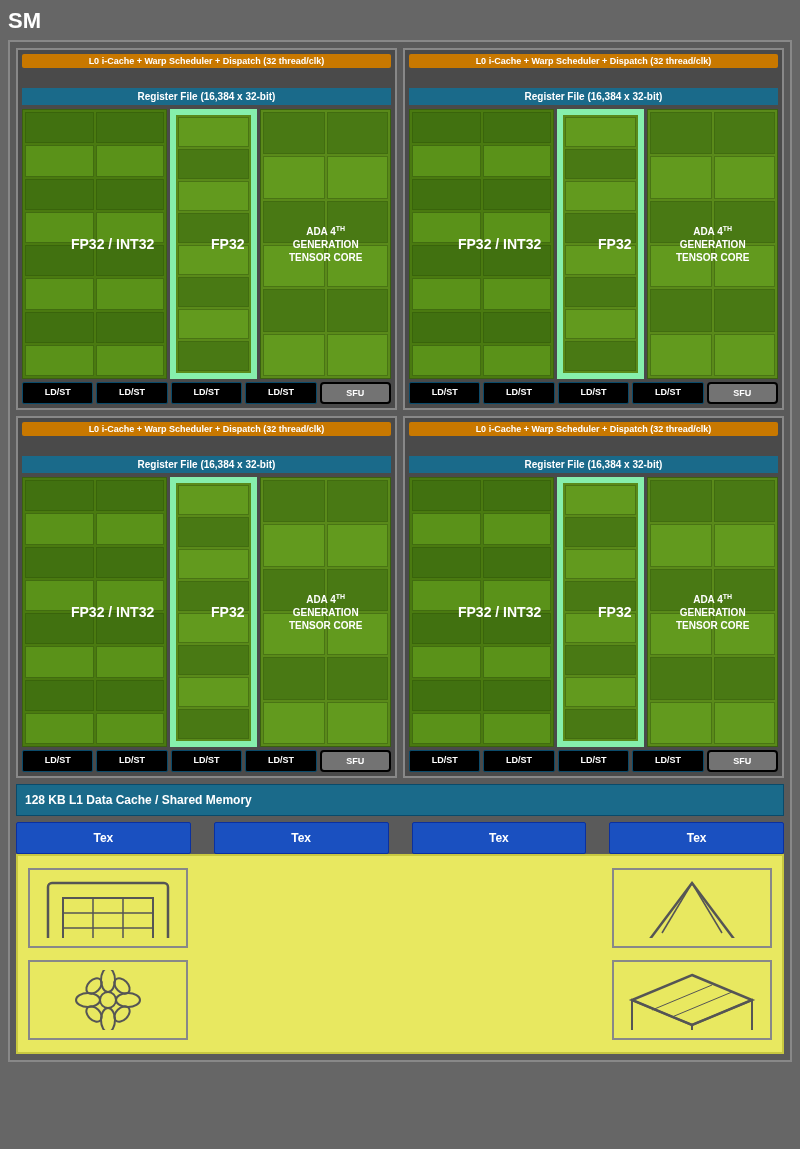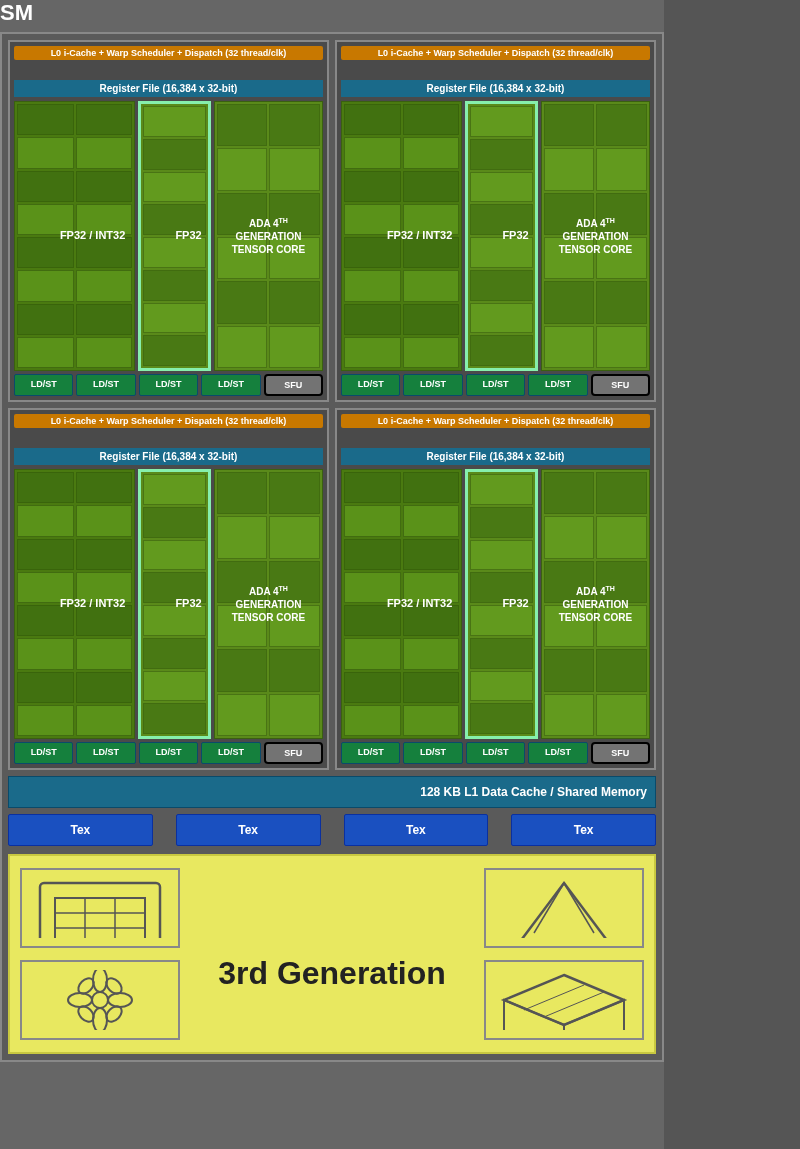--- a/index.html
+++ b/index.html
@@ -3,23 +3,24 @@
   <meta charset="utf-8">
   <style>
     * { box-sizing: border-box; margin: 0; padding: 0; }
     body {
       width: 800px;
       min-height: 1149px;
       background: #555;
       font-family: Arial, sans-serif;
     }
     .main-container {
-      width: 664px;
+      width: 800px;
       min-height: 1149px;
       background: #666;
+      padding: 8px;
     }
     .sm-label {
       color: white;
       font-size: 22px;
       font-weight: bold;
       margin-bottom: 6px;
     }
     .sm-inner {
       background: #5a5a5a;
       border: 2px solid #888;
@@ -51,21 +52,21 @@
       background: #1a6a8a;
       color: white;
       font-size: 10px;
       font-weight: bold;
       text-align: center;
       padding: 3px;
       margin-bottom: 4px;
     }
     .compute-text {
       color: white;
-      font-size: 11px;
+      font-size: 14px;
       font-weight: bold;
       line-height: 1.2;
       margin-left: 28px;
     }
     .tensor-text {
       color: white;
       font-size: 10px;
       font-weight: bold;
       text-align: center;
       line-height: 1.3;
@@ -76,21 +77,21 @@
       vertical-align: super;
     }
     
     .ld-st-row {
       display: grid;
       grid-template-columns: repeat(4, 1fr) 1fr;
       gap: 3px;
       margin-top: 2px;
     }
     .ld-st-btn {
-      background: #15803d;
+      background: #000000;
       color: white;
       font-size: 9px;
       font-weight: bold;
       text-align: center;
       padding: 4px 2px;
       border: 1px solid #0a4a6a;
       border-radius: 2px;
     }
     .sfu-btn {
       background: #737373;
@@ -101,31 +102,31 @@
       padding: 4px 2px;
       border: 2px solid #000000;
       border-radius: 4px;
     }
     
     .l1-cache-bar {
       background: #1a6a8a;
       color: white;
       font-size: 12px;
       font-weight: bold;
-      text-align: right;
+      text-align: left;
       padding: 8px;
       margin-bottom: 6px;
       border: 1px solid #0a4a6a;
     }
     
     .tex-row {
       display: grid;
       grid-template-columns: repeat(4, 1fr);
       gap: 23px;
-      margin-bottom: 8px;
+      margin-bottom: 0;
     }
     .tex-btn {
       background: #1a50c0;
       color: white;
       font-size: 12px;
       font-weight: bold;
       text-align: center;
       padding: 8px;
       border: 1px solid #0a30a0;
       border-radius: 2px;
@@ -186,21 +187,21 @@
       height: 270px;
       margin-bottom: 3px;
     }
     .fp32int32-col {
       background: #4a7a10;
       border: 1px solid #3a6010;
       position: relative;
     }
     .fp32-col {
       background: #5a8a1a;
-      border: 3px solid #86efac;
+      border: 6px solid #86efac;
       position: relative;
     }
     .tensor-col {
       background: #5a8a1a;
       border: 1px solid #3a6010;
       position: relative;
     }
     .col-label-overlay {
       position: absolute;
       width: 100%;
@@ -611,21 +612,20 @@
             <ellipse cx="84" cy="16" rx="9" ry="6" fill="none" stroke="#555" stroke-width="2" transform="rotate(45 84 16)"></ellipse>
             <ellipse cx="56" cy="44" rx="9" ry="6" fill="none" stroke="#555" stroke-width="2" transform="rotate(45 56 44)"></ellipse>
             <ellipse cx="84" cy="44" rx="9" ry="6" fill="none" stroke="#555" stroke-width="2" transform="rotate(-45 84 44)"></ellipse>
           </svg>
         </div>
       </div>
 
       <div class="rt-center-text">
         <div class="rt-title">
           <br>
-          <span>3rd Generation</span>
         </div>
       </div>
 
       <div class="rt-right-icons">
         <div class="icon-box">
           <svg class="icon-svg" viewBox="0 0 140 60">
 
             <polygon points="70,5 130,85 10,85" fill="none" stroke="#555" stroke-width="2.5"></polygon>
             <line x1="70" y1="5" x2="40" y2="55" stroke="#555" stroke-width="1.5"></line>
             <line x1="70" y1="5" x2="100" y2="55" stroke="#555" stroke-width="1.5"></line>

